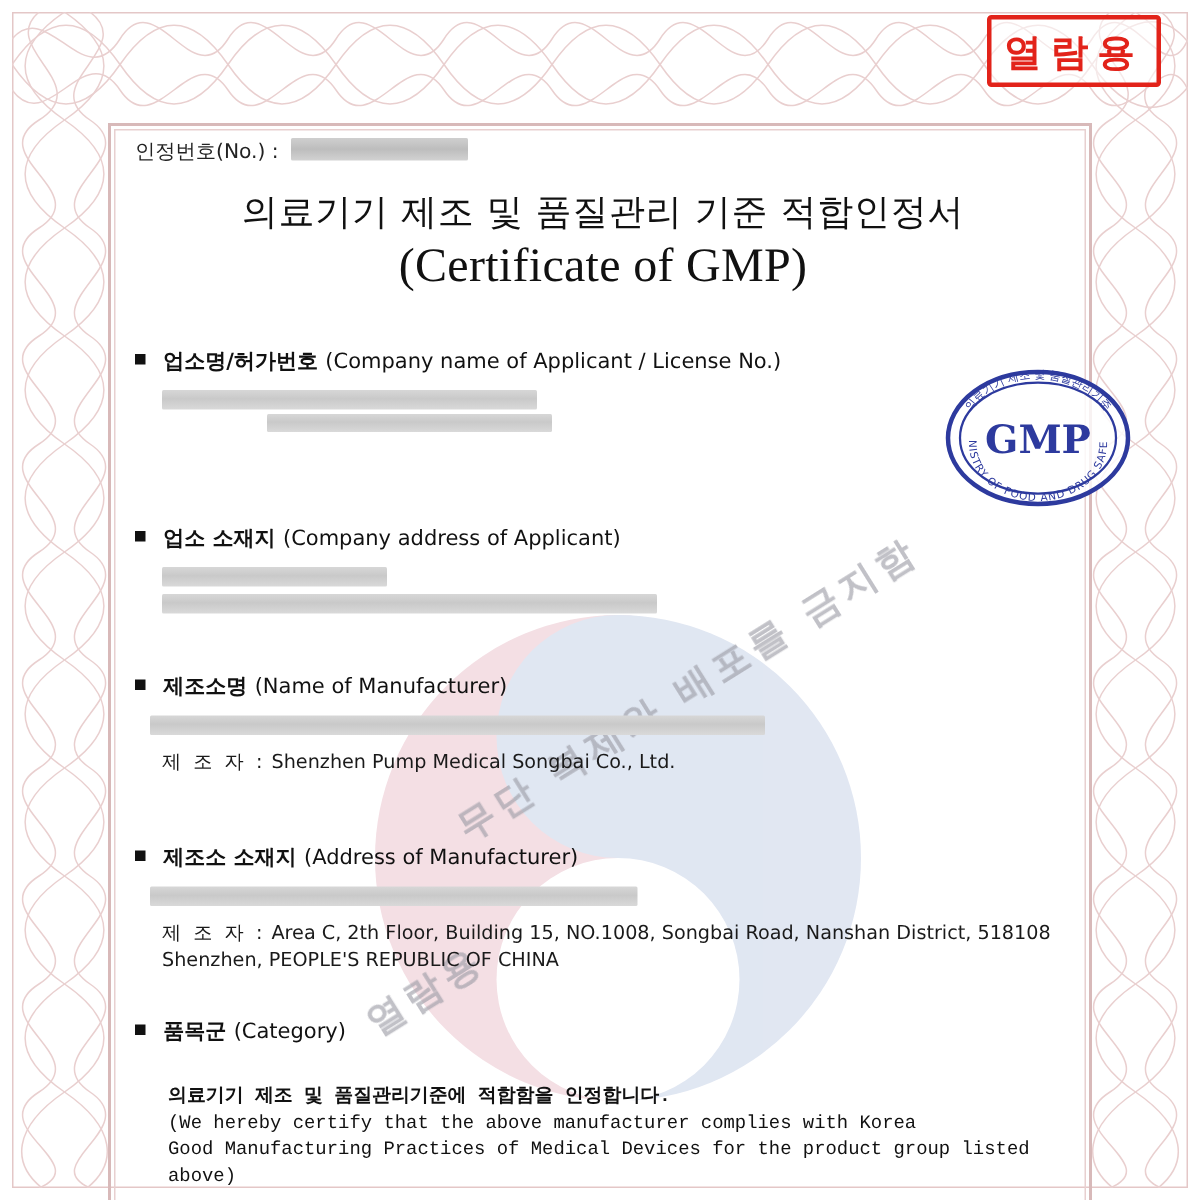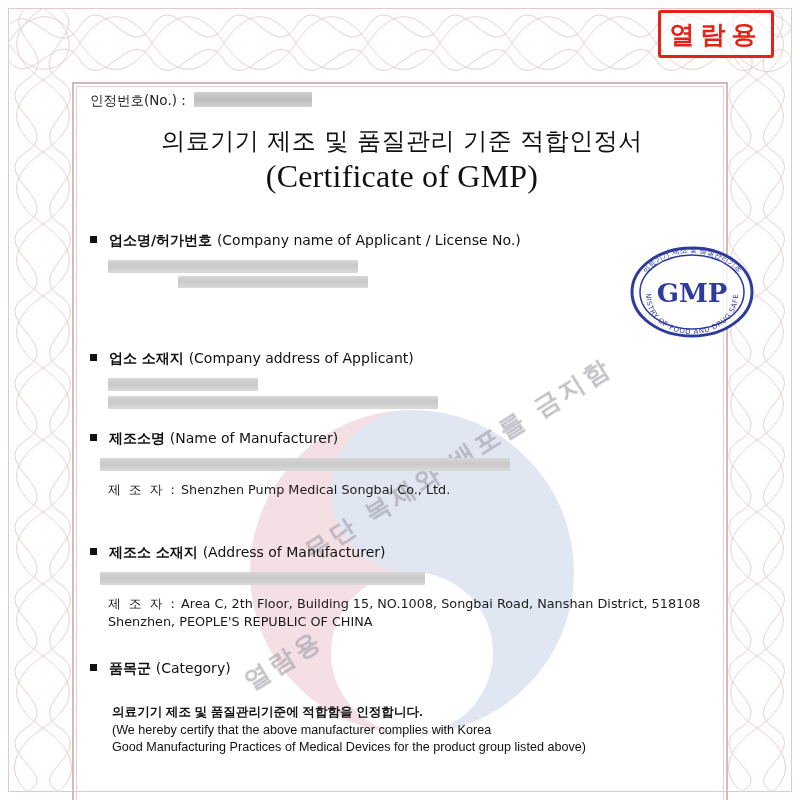--- a/index.html
+++ b/index.html
@@ -179,21 +179,21 @@
   }
   .mfr-line { margin-top: 10px; }
   .mfr-line .lbl { letter-spacing: 2px; }
 
   .cert-note {
     margin-top: 26px;
     padding-left: 22px;
     font-size: 12.6px;
     color: #111;
     line-height: 1.42;
-    font-family: Liberation Sans, sans-serif;
+    font-family: Liberation Mono, monospace;
   }
   .cert-note .ko { font-weight: bold; }
 
   
   .gmp-seal {
     position: absolute;
     right: 38px;
     top: 244px;
     width: 140px;
     height: 96px;
@@ -307,21 +307,21 @@
         <span class="sq"></span>
         <span>업소 소재지</span>
         <span class="en">(Company address of Applicant)</span>
       </div>
       <div class="section-body">
         <span class="redact" style="display:block; width:150px; height:13px; margin-top:4px;"></span>
         <span class="redact" style="display:block; width:330px; height:13px; margin-top:5px;"></span>
       </div>
     </div>
 
-    <div class="section" style="margin-top:21px;">
+    <div class="section" style="margin-top:40px;">
       <div class="section-head">
         <span class="sq"></span>
         <span>제조소명</span>
         <span class="en">(Name of Manufacturer)</span>
       </div>
       <div class="section-body">
         <span class="redact" style="display:block; width:410px; height:13px; margin-top:3px; margin-left:-8px;"></span>
         <div class="mfr-line">
           <span class="lbl">제 조 자 :</span>
           <span>Shenzhen Pump Medical Songbai Co., Ltd.</span>

